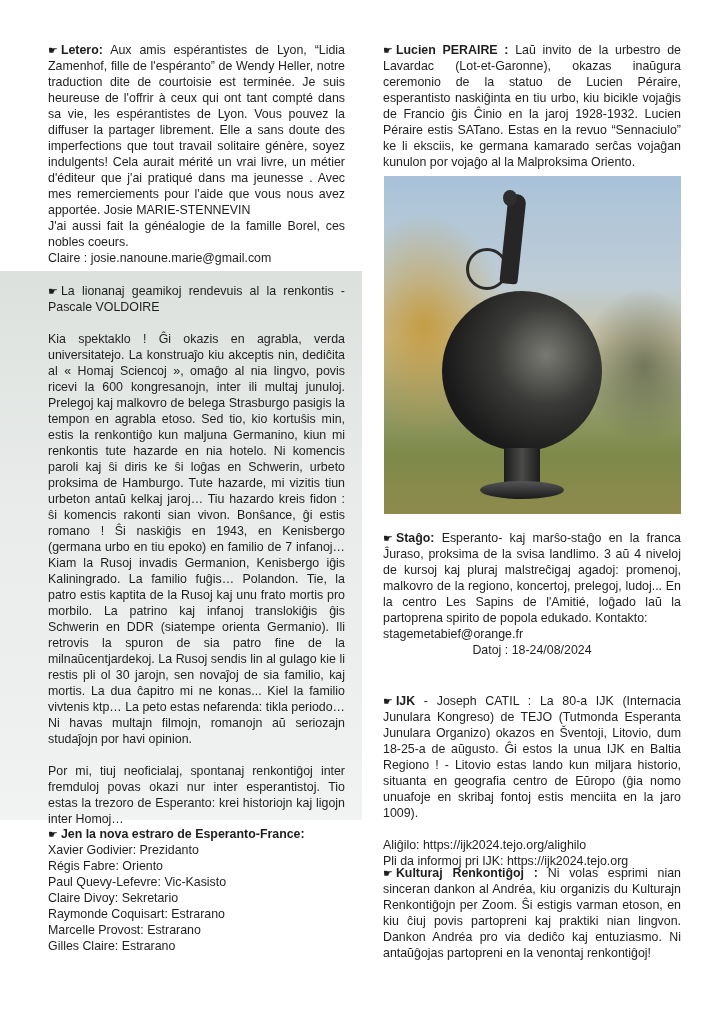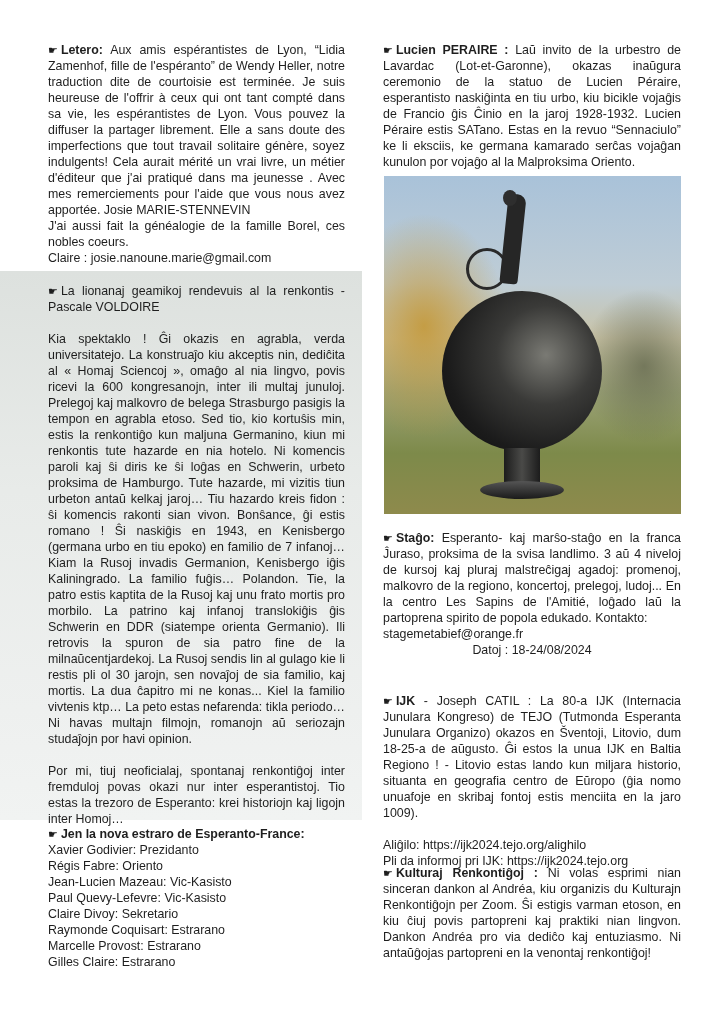--- a/index.html
+++ b/index.html
@@ -57,21 +57,20 @@
     <div class="para-gap"></div>
     <p>Kia spektaklo ! Ĝi okazis en agrabla, verda universitatejo. La konstruaĵo kiu akceptis nin, dediĉita al « Homaj Sciencoj », omaĝo al nia lingvo, povis ricevi la 600 kongresanojn, inter ili multaj junuloj. Prelegoj kaj malkovro de belega Strasburgo pasigis la tempon en agrabla etoso. Sed tio, kio kortuŝis min, estis la renkontiĝo kun maljuna Germanino, kiun mi renkontis tute hazarde en nia hotelo. Ni komencis paroli kaj ŝi diris ke ŝi loĝas en Schwerin, urbeto proksima de Hamburgo. Tute hazarde, mi vizitis tiun urbeton antaŭ kelkaj jaroj… Tiu hazardo kreis fidon : ŝi komencis rakonti sian vivon. Bonŝance, ĝi estis romano ! Ŝi naskiĝis en 1943, en Kenisbergo (germana urbo en tiu epoko) en familio de 7 infanoj… Kiam la Rusoj invadis Germanion, Kenisbergo iĝis Kaliningrado. La familio fuĝis… Polandon. Tie, la patro estis kaptita de la Rusoj kaj unu frato mortis pro morbilo. La patrino kaj infanoj translokiĝis ĝis Schwerin en DDR (siatempe orienta Germanio). Ili retrovis la spuron de sia patro fine de la milnaŭcentjardekoj. La Rusoj sendis lin al gulago kie li restis pli ol 30 jarojn, sen novaĵoj de sia familio, kaj mortis. La dua ĉapitro mi ne konas... Kiel la familio vivtenis ktp… La peto estas nefarenda: tikla periodo… Ni havas multajn filmojn, romanojn aŭ seriozajn studaĵojn por havi opinion.</p>
     <div class="para-gap"></div>
     <p>Por mi, tiuj neoficialaj, spontanaj renkontiĝoj inter fremduloj povas okazi nur inter esperantistoj. Tio estas la trezoro de Esperanto: krei historiojn kaj ligojn inter Homoj…</p>
   </div>
 
   <div class="block left-block" style="top:826px; text-align:left;">
     <p><span class="hand">☛</span><b>Jen la nova estraro de Esperanto-France:</b></p>
     <p>Xavier Godivier: Prezidanto</p>
     <p>Régis Fabre: Oriento</p>
-    <p>Jean-Lucien Mazeau: Vic-Kasisto</p>
     <p>Paul Quevy-Lefevre: Vic-Kasisto</p>
     <p>Claire Divoy: Sekretario</p>
     <p>Raymonde Coquisart: Estrarano</p>
     <p>Marcelle Provost: Estrarano</p>
     <p>Gilles Claire: Estrarano</p>
   </div>
 </div>
 
 <div class="col-right">
 

